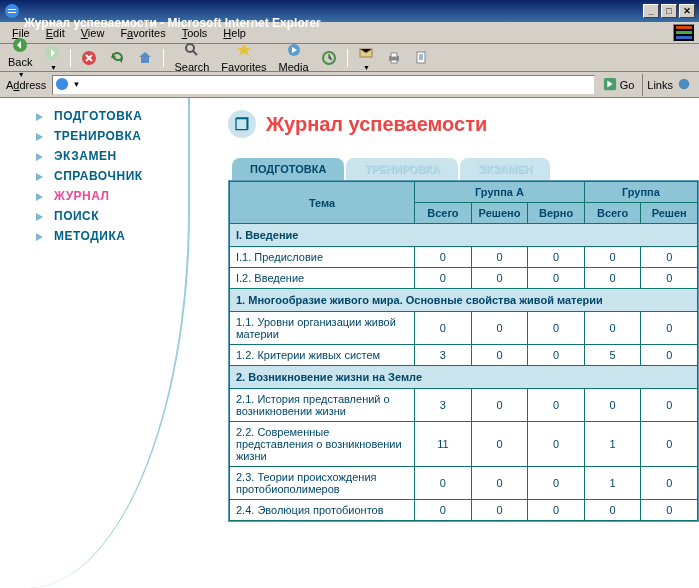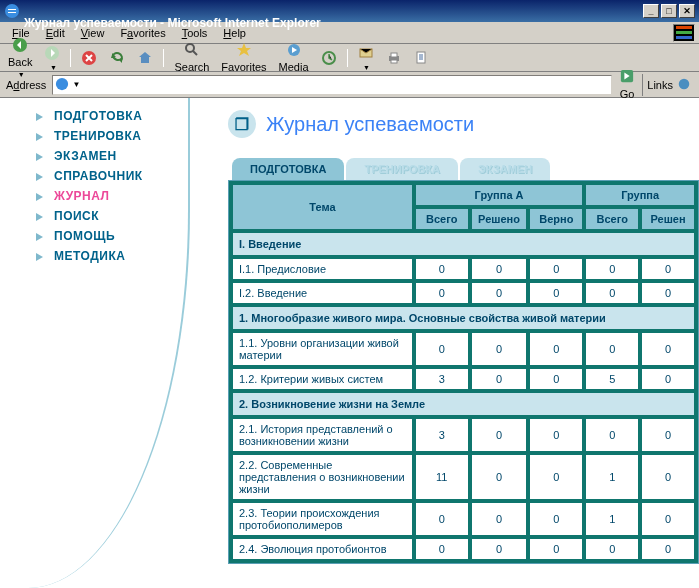--- a/index.html
+++ b/index.html
@@ -22,45 +22,45 @@
 .toolbar { background: #d4d0c8; height: 28px; display: flex; align-items: center; padding: 0 4px; gap: 4px; border-bottom: 1px solid #808080; }
 .tbtn { display: flex; align-items: center; gap: 3px; padding: 2px 4px; cursor: pointer; font-size: 11px; flex-direction: column; }
 .tbtn .ticon { width: 16px; height: 16px; display: inline-flex; align-items: center; justify-content: center; }
 .tsep { width: 1px; height: 18px; background: #808080; border-right: 1px solid #fff; margin: 0 2px; }
 .dropdown-arrow { font-size: 7px; margin-left: 2px; }
 
 .addrbar { background: #d4d0c8; height: 26px; display: flex; align-items: center; padding: 2px 4px; gap: 4px; border-bottom: 1px solid #808080; font-size: 11px; }
 .addrbar .addrlabel { padding: 0 2px; }
 .addrbar .addrbox { flex: 1; background: #fff; border: 1px inset #d4d0c8; height: 20px; display: flex; align-items: center; padding: 0 2px; gap: 3px; }
 .addrbar .addrbox input { flex: 1; border: none; outline: none; font-size: 11px; font-family: Tahoma; }
-.gobtn { display: flex; align-items: center; gap: 3px; padding: 0 4px; cursor: pointer; flex-direction: column; }
+.gobtn { display: flex; align-items: center; gap: 3px; padding: 0 4px; cursor: pointer; }
 .linksbox { display: flex; align-items: center; gap: 4px; padding: 0 4px; border-left: 1px solid #808080; height: 22px; }
 
 
 .content { display: flex; height: 490px; background: #fff; justify-content: center; }
 .sidebar { width: 220px; background: #fff; position: relative; }
 .sidebar::after { content: ''; position: absolute; top: 0; right: 30px; width: 160px; height: 490px; border-right: 2px solid #9accda; border-radius: 0 0 300px 0 / 0 0 700px 0; pointer-events: none; }
 .sidemenu { list-style: none; padding: 8px 0 0 36px; }
 .sidemenu li { position: relative; padding: 3px 0 3px 18px; color: #00628b; font-weight: bold; font-size: 12px; letter-spacing: 0.5px; cursor: pointer; }
 .sidemenu li::before { content: ''; position: absolute; left: 0; top: 7px; width: 0; height: 0; border-left: 7px solid #7fb8cc; border-top: 4px solid transparent; border-bottom: 4px solid transparent; }
 .sidemenu li.active { color: #ec4899; }
 
 .main { flex: 1; padding: 12px 0 0 8px; overflow: hidden; }
 .pagetitle { display: flex; align-items: center; gap: 10px; margin-bottom: 20px; }
 .pagetitle .pticon { width: 28px; height: 28px; background: #c9e4ed; border-radius: 50%; display: flex; align-items: center; justify-content: center; color: #006089; font-size: 16px; font-weight: bold; }
-.pagetitle h1 { color: #3b82f6; font-size: 20px; font-weight: normal; }
+.pagetitle h1 { color: #ef4444; font-size: 20px; font-weight: bold; }
 
 .tabs { display: flex; gap: 2px; margin-left: 4px; }
 .tab { padding: 5px 18px; border-radius: 8px 8px 0 0; font-size: 11px; font-weight: bold; color: #fff; cursor: pointer; }
 .tab.active { background: #8ec5d6; color: #00476a; }
 .tab.inactive { background: #c9e4ed; color: #b8dce8; text-shadow: 1px 1px 0 #a0cdd9; }
 
 .tablewrap { border: 1px solid #5a9fb5; overflow: hidden; }
 table.grade { border-collapse: collapse; width: 100%; }
-table.grade th, table.grade td { border: 4px solid #0f766e; padding: 4px 6px; font-size: 11px; }
+table.grade th, table.grade td { border: 1px solid #0f766e; padding: 4px 6px; font-size: 11px; }
 table.grade th { background: #8ec5d6; color: #00476a; font-weight: bold; text-align: center; }
 table.grade td.tema { text-align: left; color: #00476a; width: 180px; }
 table.grade td.num { text-align: center; color: #00476a; width: 55px; }
 table.grade tr.section td { background: #c9e4ed; color: #00476a; font-weight: bold; text-align: left; padding: 5px 6px; }
 </style>
 </head>
 <body>
 
 <div class="titlebar">
   <span class="icon">
@@ -227,21 +227,20 @@
 
 <div class="content">
   <div class="sidebar">
     <ul class="sidemenu" id="sidemenu">
         <li>ПОДГОТОВКА</li>
         <li>ТРЕНИРОВКА</li>
         <li>ЭКЗАМЕН</li>
         <li>СПРАВОЧНИК</li>
         <li class="active">ЖУРНАЛ</li>
         <li>ПОИСК</li>
-        <li>ПОМОЩЬ</li>
         <li>МЕТОДИКА</li>
       </ul>
   </div>
   <div class="main">
     <div class="pagetitle">
       <span class="pticon">❐</span>
       <h1>Журнал успеваемости</h1>
     </div>
     <div class="tabs" id="tabs">
         <div class="tab active">ПОДГОТОВКА</div>

